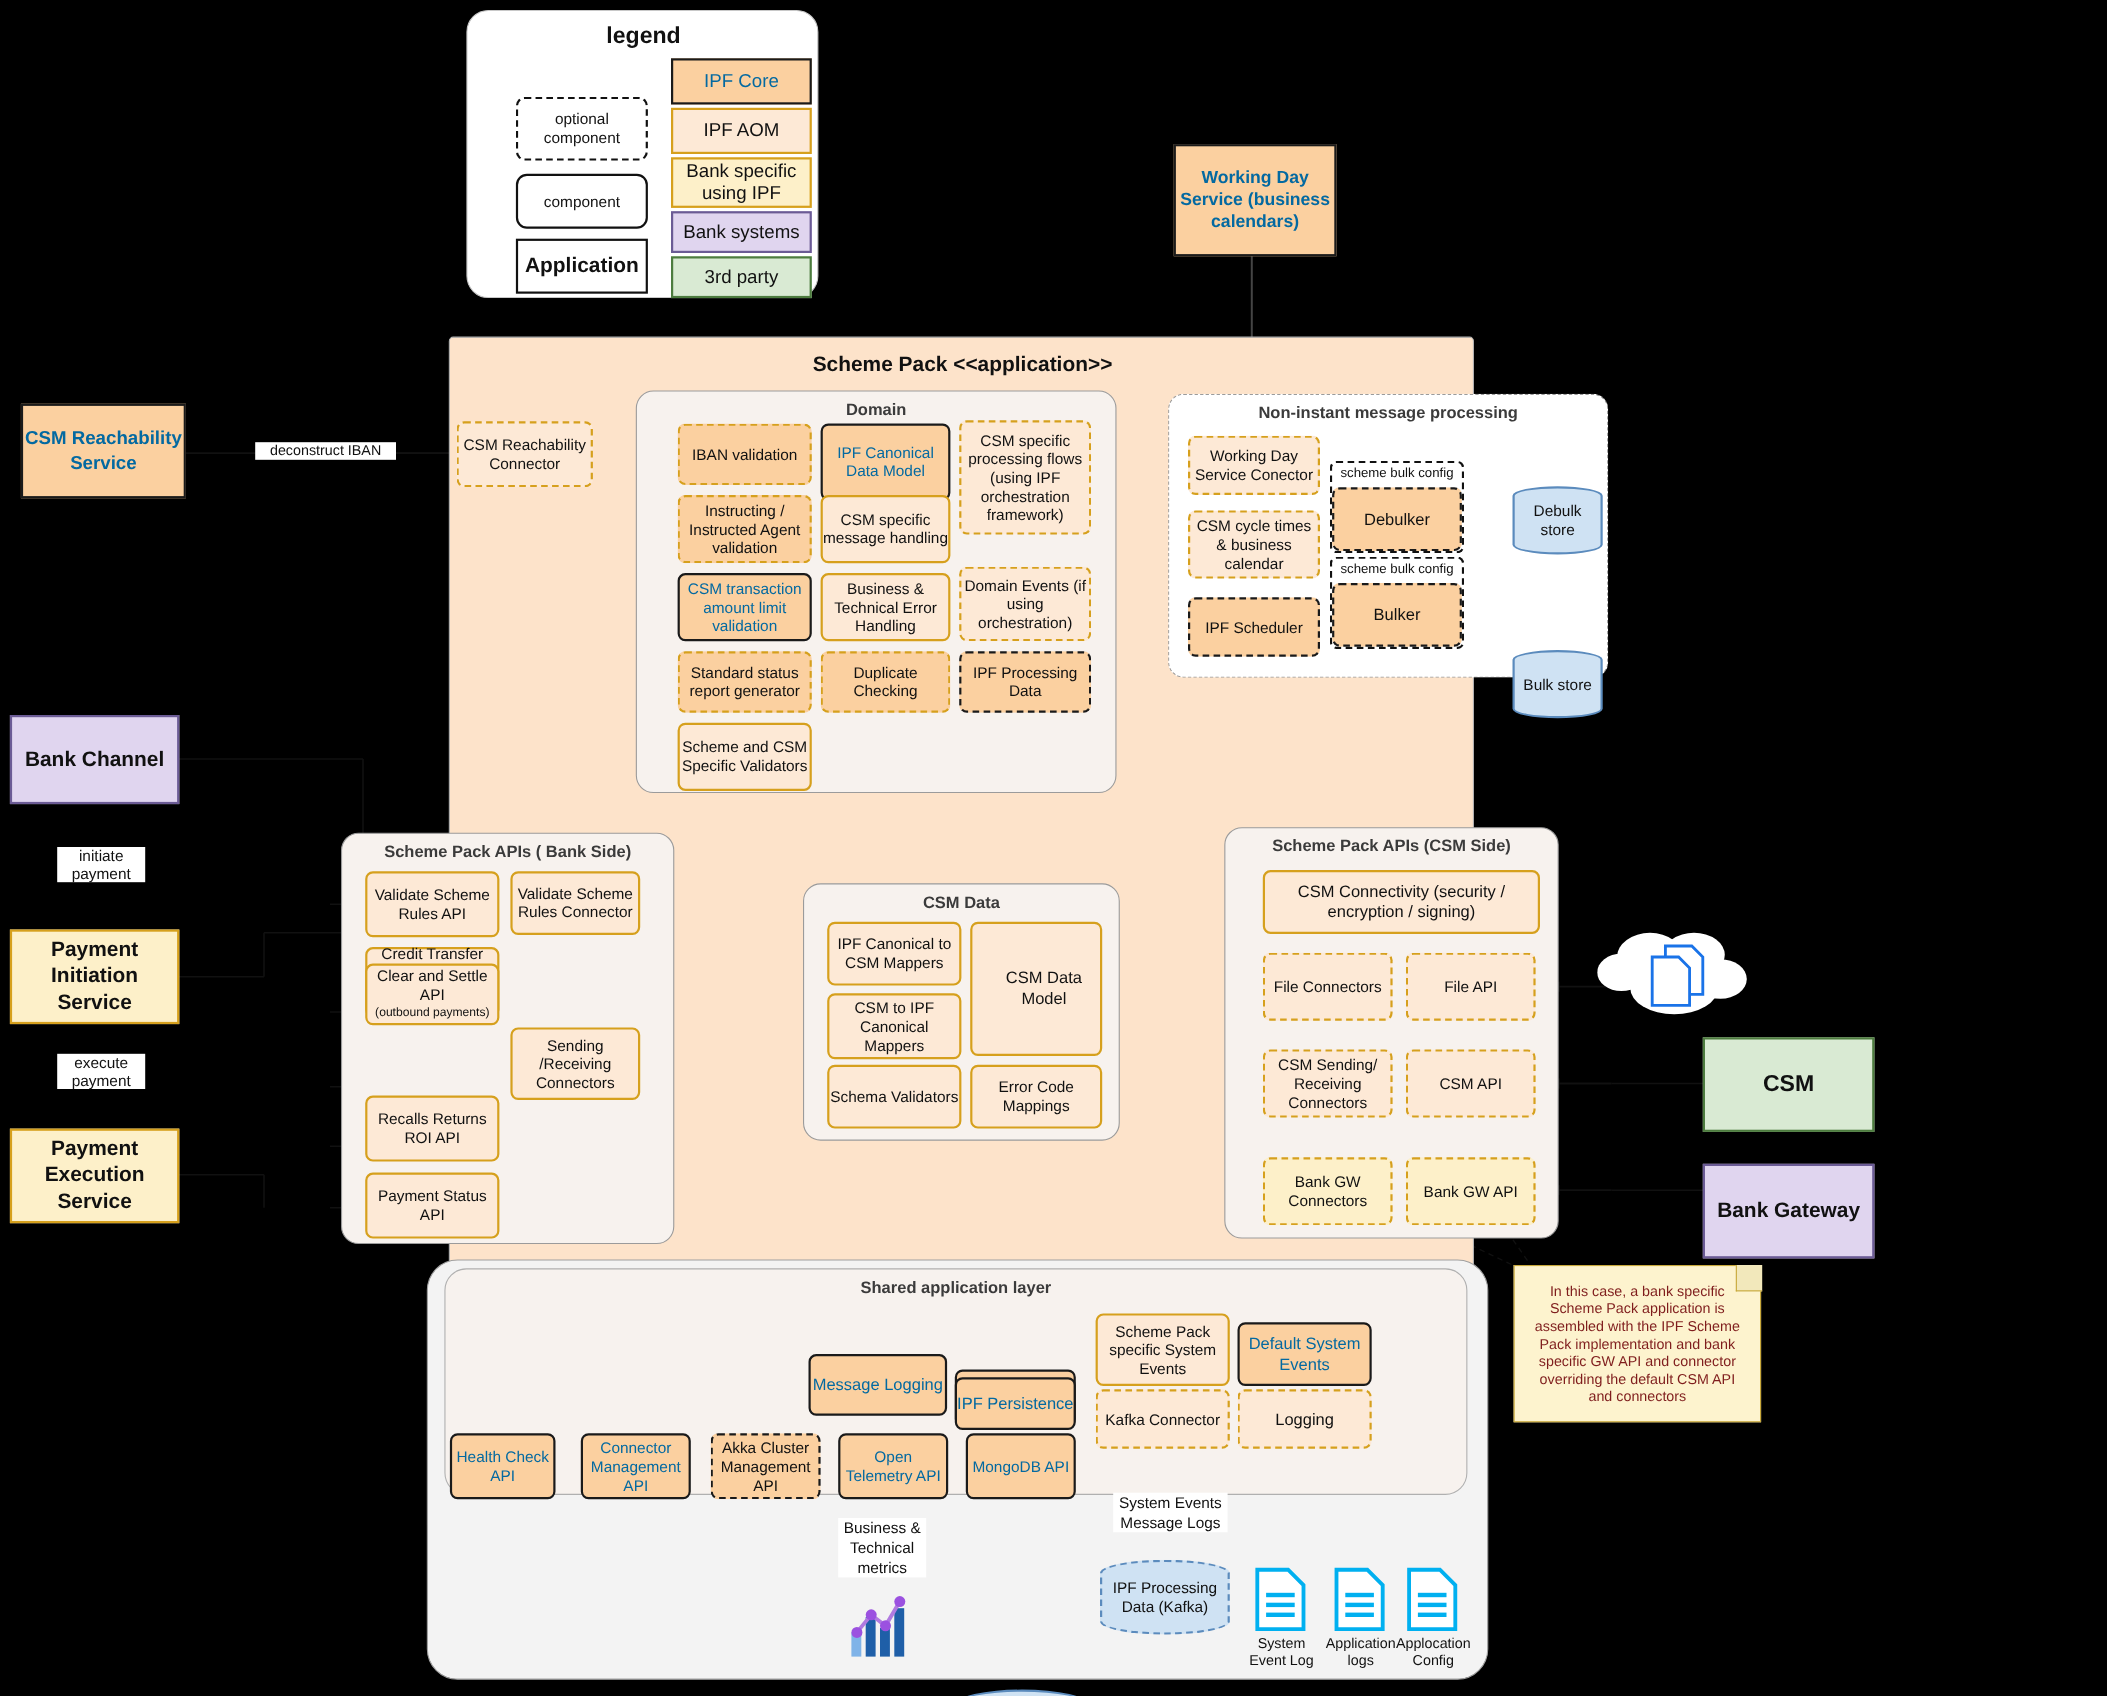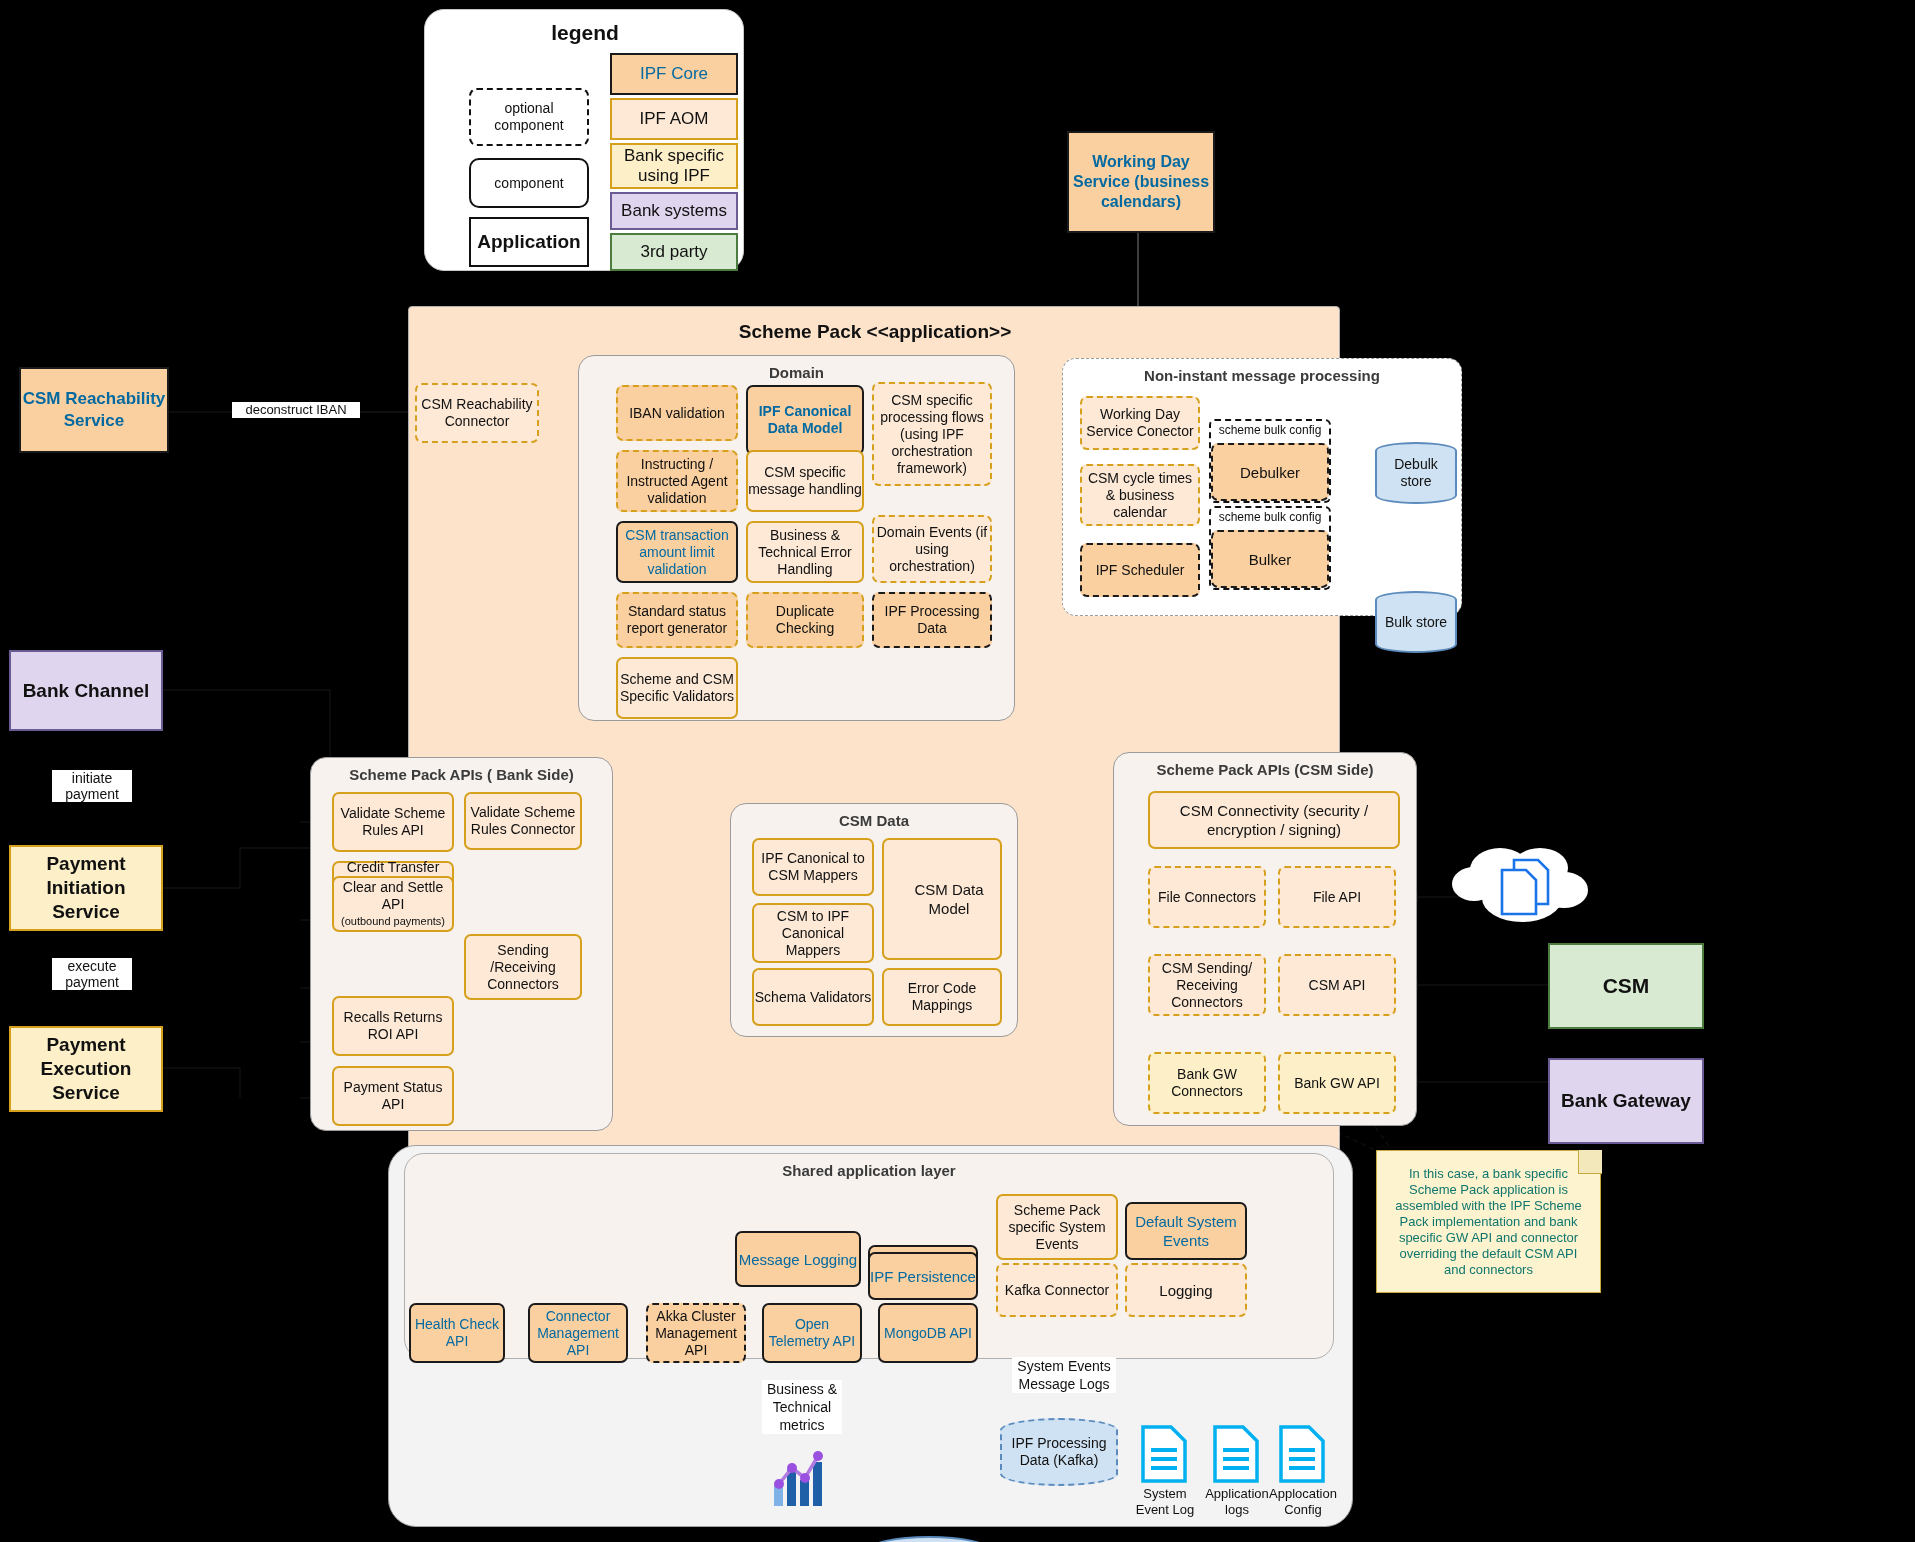--- a/index.html
+++ b/index.html
@@ -21,21 +21,21 @@
 
   .grp{background:#f7f2ee;border:1px solid #9b9b9b;border-radius:16px;}
   .grp-dash{background:#ffffff;border:1px dashed #9b9b9b;border-radius:14px;}
   .grp-title{position:absolute;left:0;right:0;top:8px;text-align:center;font-weight:bold;font-size:15px;color:#3b3b3b;}
 
   .appbox{background:#fde3ca;border:1px solid #b0b0b0;border-radius:4px;}
   .edge-lbl{position:absolute;background:#ffffff;color:#111;font-size:14px;line-height:16px;text-align:center;padding:0 2px;}
   .cyl{position:relative;background:#cfe2f3;border:2px solid #5b8bbd;border-radius:50% / 14%;}
 
   svg{position:absolute;left:0;top:0;pointer-events:none;}
-  .sticky{background:#fdf3ce;border:1px solid #c8a83a;color:#0f766e;font-size:13px;line-height:16px;padding:20px 10px;}
+  .sticky{background:#fdf3ce;border:1px solid #c8a83a;color:#7f1d1d;font-size:13px;line-height:16px;padding:20px 10px;}
 </style>
 </head>
 <body>
 
 <svg width="1915" height="1542">
   <defs>
     <marker id="ar" markerWidth="9" markerHeight="9" refX="8" refY="3" orient="auto">
       <path d="M0,0 L8,3 L0,6 z" fill="#111"></path>
     </marker>
     <marker id="arg" markerWidth="9" markerHeight="9" refX="8" refY="3" orient="auto">
@@ -201,21 +201,21 @@
 <div class="abs ctr opt-aom" style="left:415px;top:383px;width:124px;height:60px;font-size:14px;line-height:17px;">
   <span>CSM Reachability Connector</span>
 </div>
 
 <div class="abs grp" style="left:578px;top:355px;width:437px;height:366px;">
   <div class="grp-title">Domain</div>
 </div>
 <div class="abs ctr opt-aom-solidfill" style="left:616px;top:385px;width:122px;height:56px;font-size:14px;line-height:17px;">
   <span>IBAN validation</span>
   </div>
-<div class="abs ctr ipf-core" style="left:746px;top:385px;width:118px;height:70px;font-size:14px;line-height:17px;font-weight:bold;">
+<div class="abs ctr ipf-core" style="left:746px;top:385px;width:118px;height:70px;font-size:14px;line-height:17px;">
   <span>IPF Canonical Data Model</span>
   </div>
 <div class="abs ctr opt-aom" style="left:872px;top:382px;width:120px;height:104px;font-size:14px;line-height:17px;">
   <span>CSM specific processing flows (using IPF orchestration framework)</span>
   </div>
 <div class="abs ctr opt-aom-solidfill" style="left:616px;top:450px;width:122px;height:62px;font-size:14px;line-height:17px;">
   <span>Instructing / Instructed Agent validation</span>
   </div>
 <div class="abs ctr ipf-aom" style="left:746px;top:450px;width:118px;height:62px;font-size:14px;line-height:17px;">
   <span>CSM specific message handling</span>

